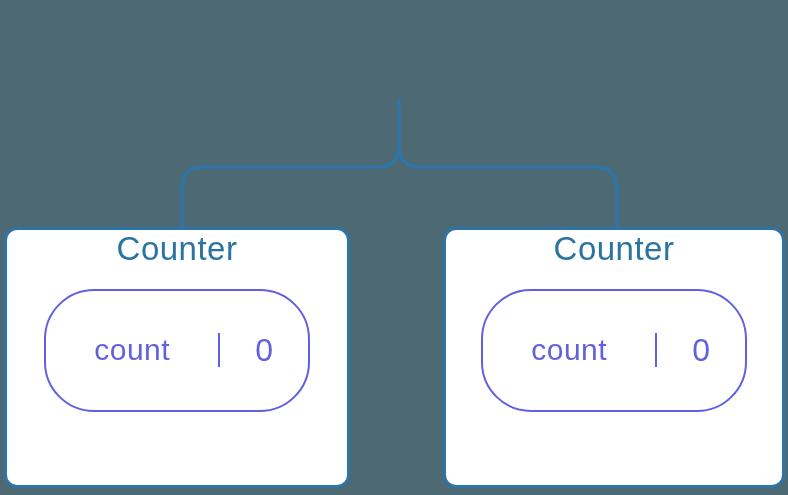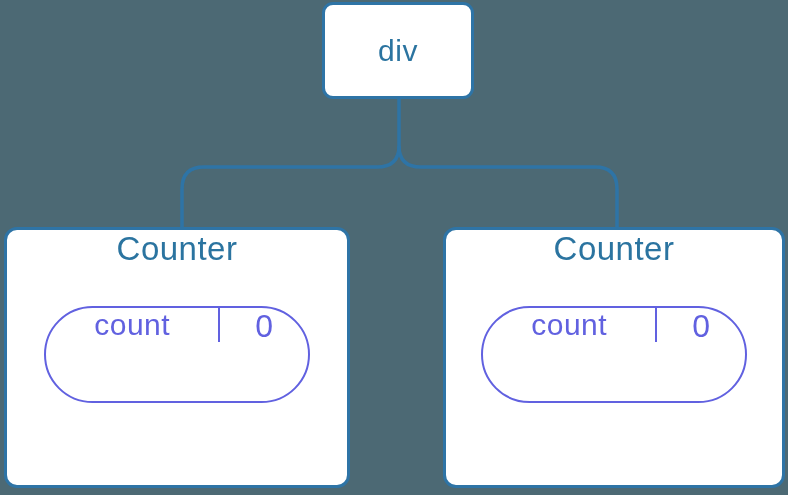--- a/index.html
+++ b/index.html
@@ -71,28 +71,28 @@
   .component-card.left  { left: 4px;   width: 346px; }
   .component-card.right { left: 443px; width: 342px; }
   .component-title {
     font-size: 33px;
     font-weight: 500;
     letter-spacing: 0.5px;
     color: var(--title);
     line-height: 1.15;
   }
   .state-pill {
-    margin-top: 38px;
+    margin-top: 21px;
     width: 266px;
-    height: 97px;
+    height: 123px;
     box-sizing: border-box;
     border: 2.5px solid var(--purple);
     border-radius: 50px;
     display: flex;
-    align-items: flex-start;
+    align-items: center;
     color: var(--purple);
     background: var(--node-bg);
   }
   .state-key {
     flex: 0 0 65.8%;
     display: flex;
     align-items: center;
     justify-content: center;
     font-size: 30px;
     border-right: 2.5px solid var(--purple);
@@ -104,23 +104,20 @@
     align-items: center;
     justify-content: center;
     font-size: 32px;
   }
 </style>
 </head>
 <body>
 
 <div id="diagram">
 
-  <div class="root-node">
-    <span class="root-label">div</span>
-  </div>
 
   <svg class="connectors" viewBox="0 0 788 495">
     <path d="M399 99 L399 146"></path>
     <path d="M399 146 Q399 167 377 167 L204 167 Q182 167 182 189 L182 228"></path>
     <path d="M399 146 Q399 167 421 167 L595 167 Q617 167 617 189 L617 228"></path>
   </svg>
 
   <div class="component-card left">
     <div class="component-title">Counter</div>
     <div class="state-pill">

